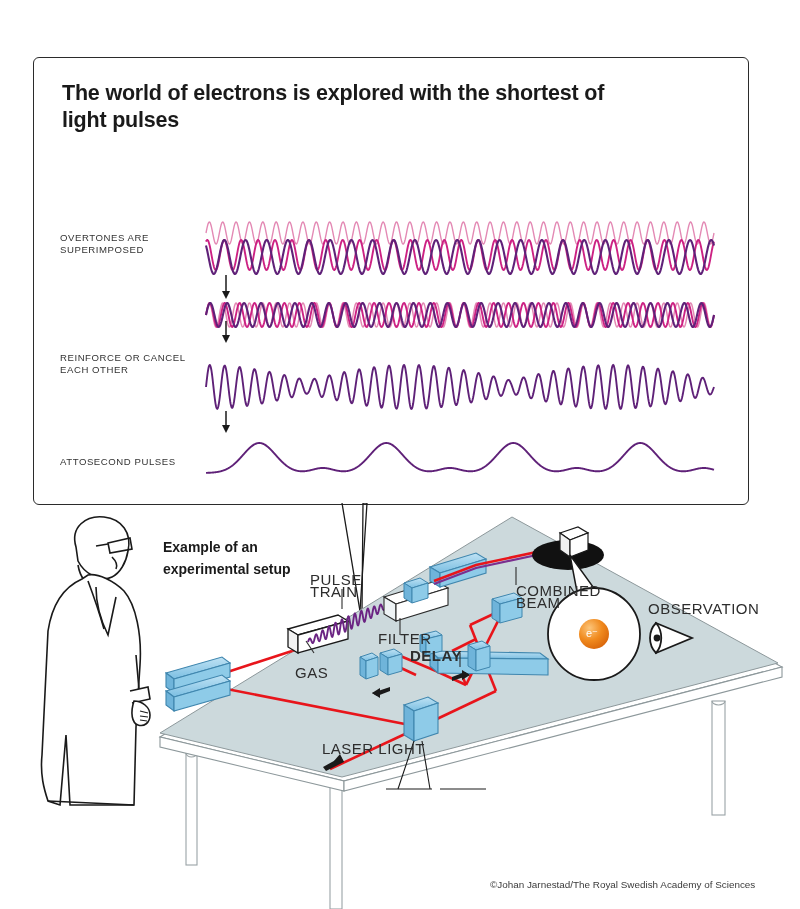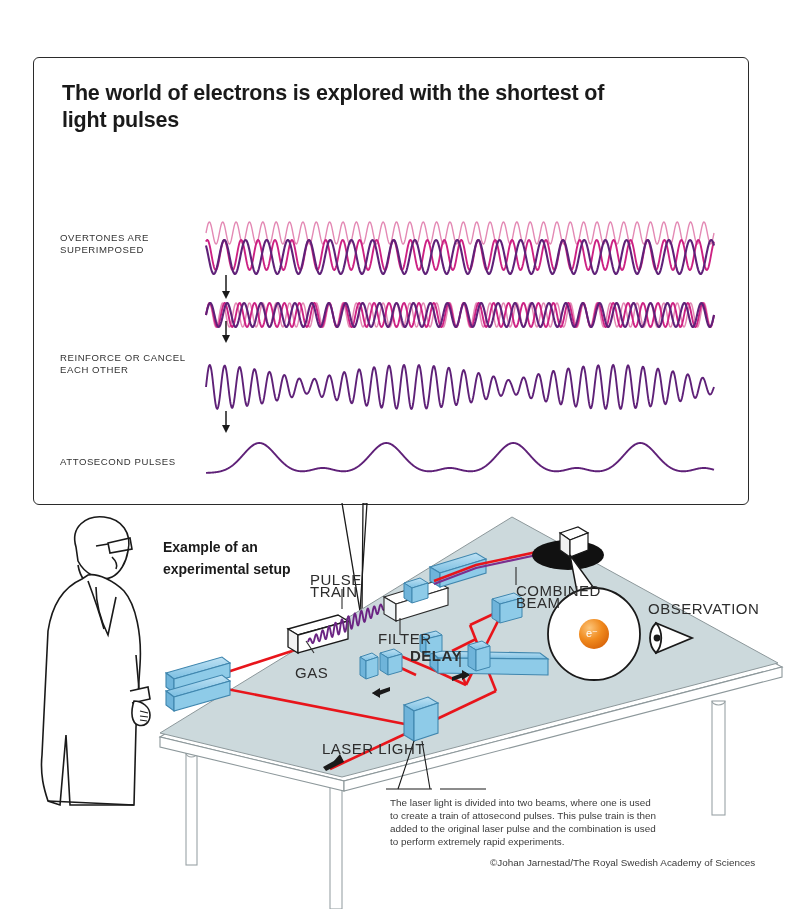--- a/index.html
+++ b/index.html
@@ -42,21 +42,21 @@
   }
   .lbl{
     position:absolute;font-size:15px;letter-spacing:0.5px;
     color:#2d2d2d;text-transform:uppercase;line-height:12.2px;
   }
   .caption{
     position:absolute;left:390px;top:291px;width:268px;
     font-size:9.9px;line-height:13.1px;color:#3a3a3a;
   }
   .credit{
-    position:absolute;left:490px;top:352px;width:300px;
+    position:absolute;left:490px;top:374px;width:300px;
     font-size:9.9px;color:#3a3a3a;text-align:left;
   }
   .ebadge{
     position:absolute;font-size:11px;color:#fff;font-weight:normal;
   }
 </style>
 </head>
 <body>
 
 <div id="stage">
@@ -326,16 +326,15 @@
     <div class="lbl" style="left:310px;top:69px;width:56px;">PULSE TRAIN</div>
     <div class="lbl" style="left:295px;top:162px;">GAS</div>
     <div class="lbl" style="left:378px;top:128px;">FILTER</div>
     <div class="lbl" style="left:410px;top:145px;font-weight:bold;">DELAY</div>
     <div class="lbl" style="left:476px;top:80px;width:62px;margin-left:40px;">COMBINED BEAM</div>
     <div class="lbl" style="left:648px;top:98px;">OBSERVATION</div>
     <div class="lbl" style="left:290px;top:238px;margin-left:32px;">LASER LIGHT</div>
 
     <div class="ebadge" style="left:586px;top:122px;">e⁻</div>
 
-    <div class="caption">The laser light is divided into two beams, where one is used to create a train of attosecond pulses. This pulse train is then added to the original laser pulse and the combination is used to perform extremely rapid experiments.</div>
     <div class="credit">©Johan Jarnestad/The Royal Swedish Academy of Sciences</div>
   </div>
 </div>
 
 </body></html>

